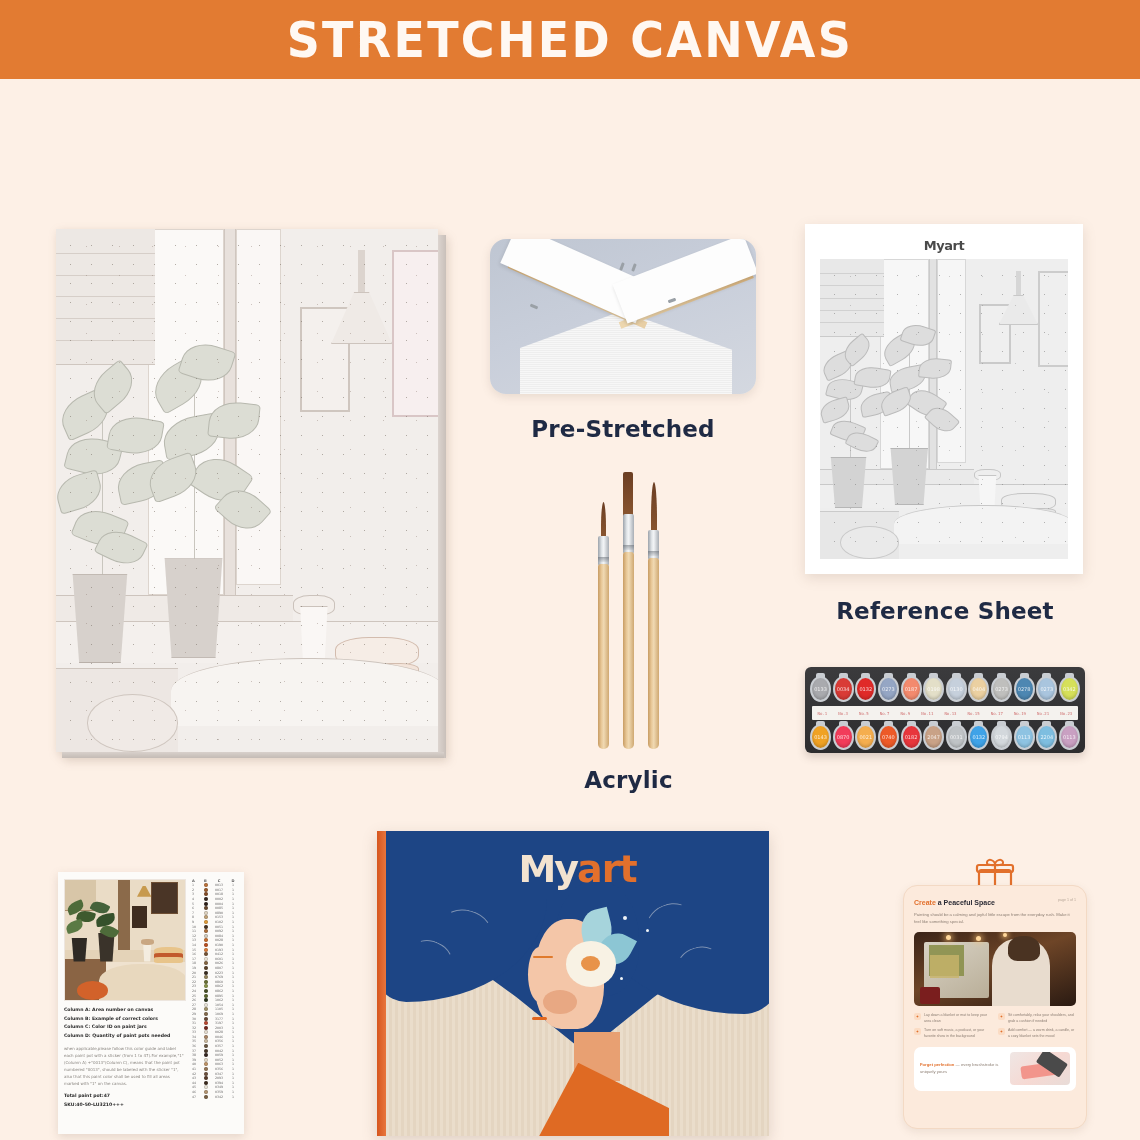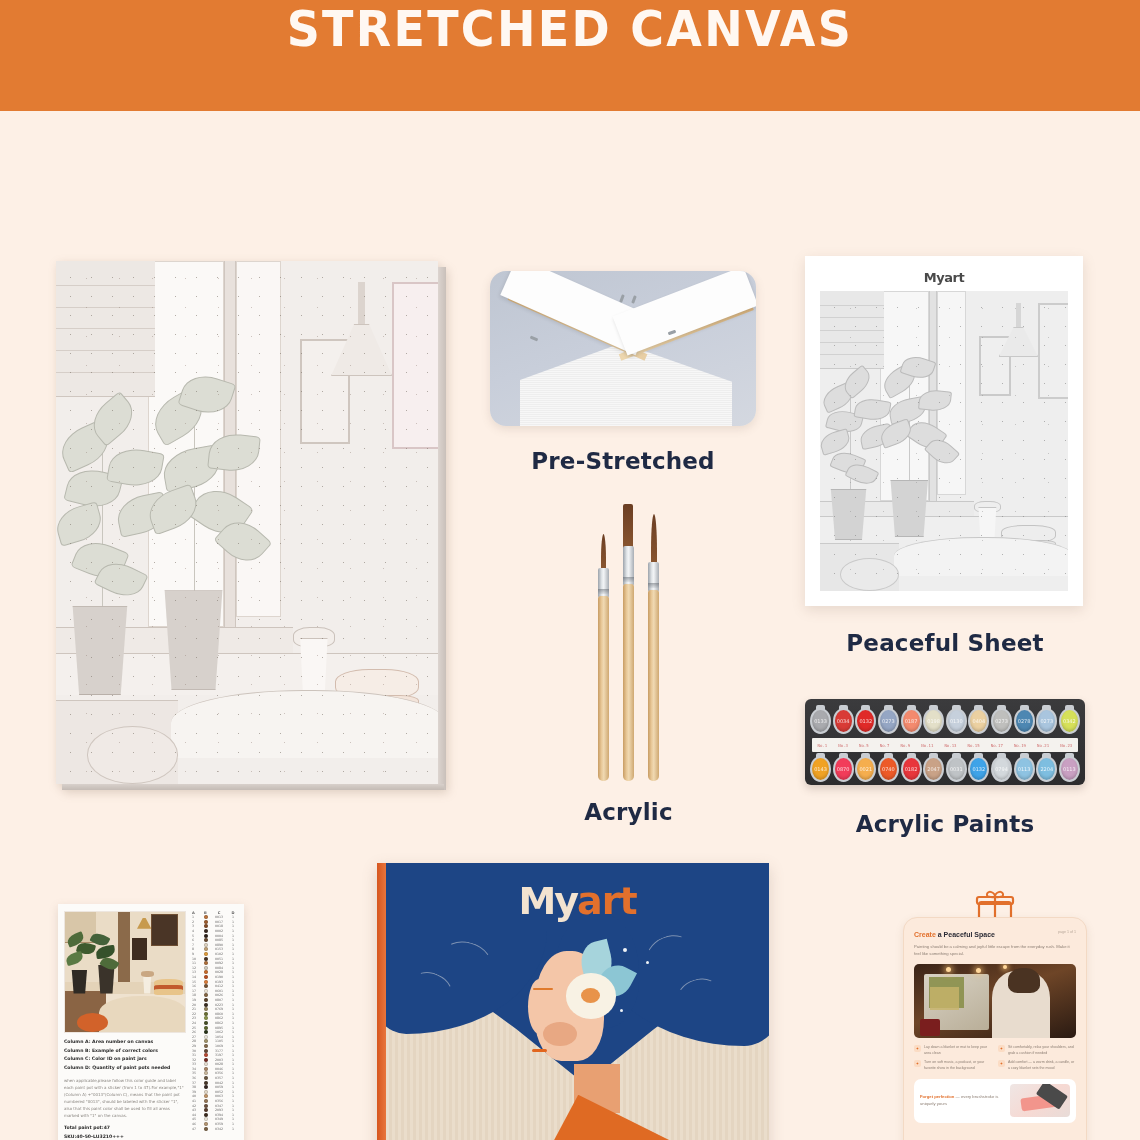--- a/index.html
+++ b/index.html
@@ -6,23 +6,23 @@
   body {
     width: 1140px; height: 1140px;
     background: #FDF0E6;
     font-family: "Liberation Sans", sans-serif;
     overflow: hidden;
     position: relative;
   }
 
   
   .header {
-    width: 1140px; height: 111px;
+    width: 1140px; height: 79px;
     background: #E27B32;
-    display: flex; align-items: flex-start; justify-content: center;
+    display: flex; align-items: center; justify-content: center;
   }
   .header-title {
     color: #FFF8F2;
     font-size: 50px;
     font-weight: bold;
     letter-spacing: 2.5px;
     transform: scaleX(0.92);
     font-family: "DejaVu Sans", sans-serif;
   }
 
@@ -387,21 +387,21 @@
           <div class="sc cuplid"></div>
           <div class="sc cup"></div>
           <div class="sc sandwich"></div>
           <div class="sc sandwich2"></div>
           <div class="sc tabletop"></div>
           <div class="sc chair"></div>
           <div class="speckle"></div>
         </div>
       </div>
     </div>
-    <div class="item-label" style="margin-top:24px">Peaceful Sheet</div>
+    <div class="item-label" style="margin-top:24px">Reference Sheet</div>
   </div>
 
   <div class="cell" id="brush-cell">
     <div class="brushes">
 
       <div class="brush" style="left:42px;top:38px;height:247px;">
         <div class="b-tip t-round" style="left:3px;top:0;height:36px"></div>
         <div class="b-ferr" style="top:34px"></div>
         <div class="b-handle" style="top:62px;height:185px"></div>
       </div>
@@ -581,21 +581,20 @@
             </div>
           </div>
           <div class="paint-pot">
             <div class="pot-tab"></div>
             <div class="pot-body" style="background:#C9A0C2">
               <div class="pot-label">0113</div>
             </div>
           </div>
         </div>
     </div>
-    <div class="item-label" style="margin-top:26px">Acrylic Paints</div>
   </div>
 
   <div class="cell" id="cc-cell">
     <div class="color-card">
       <div class="cc-left">
         <div class="cc-art">
           <div class="art-warm">
             <div class="aw" style="left:0;top:0;width:100%;height:58%;background:#EADCC6"></div>
             <div class="aw" style="left:44%;top:0;width:10%;height:58%;background:#8B6A4A"></div>
             <div class="aw" style="left:0;top:0;width:26%;height:26%;background:#D8C6A8;border-bottom:1px solid #A88B68"></div>

